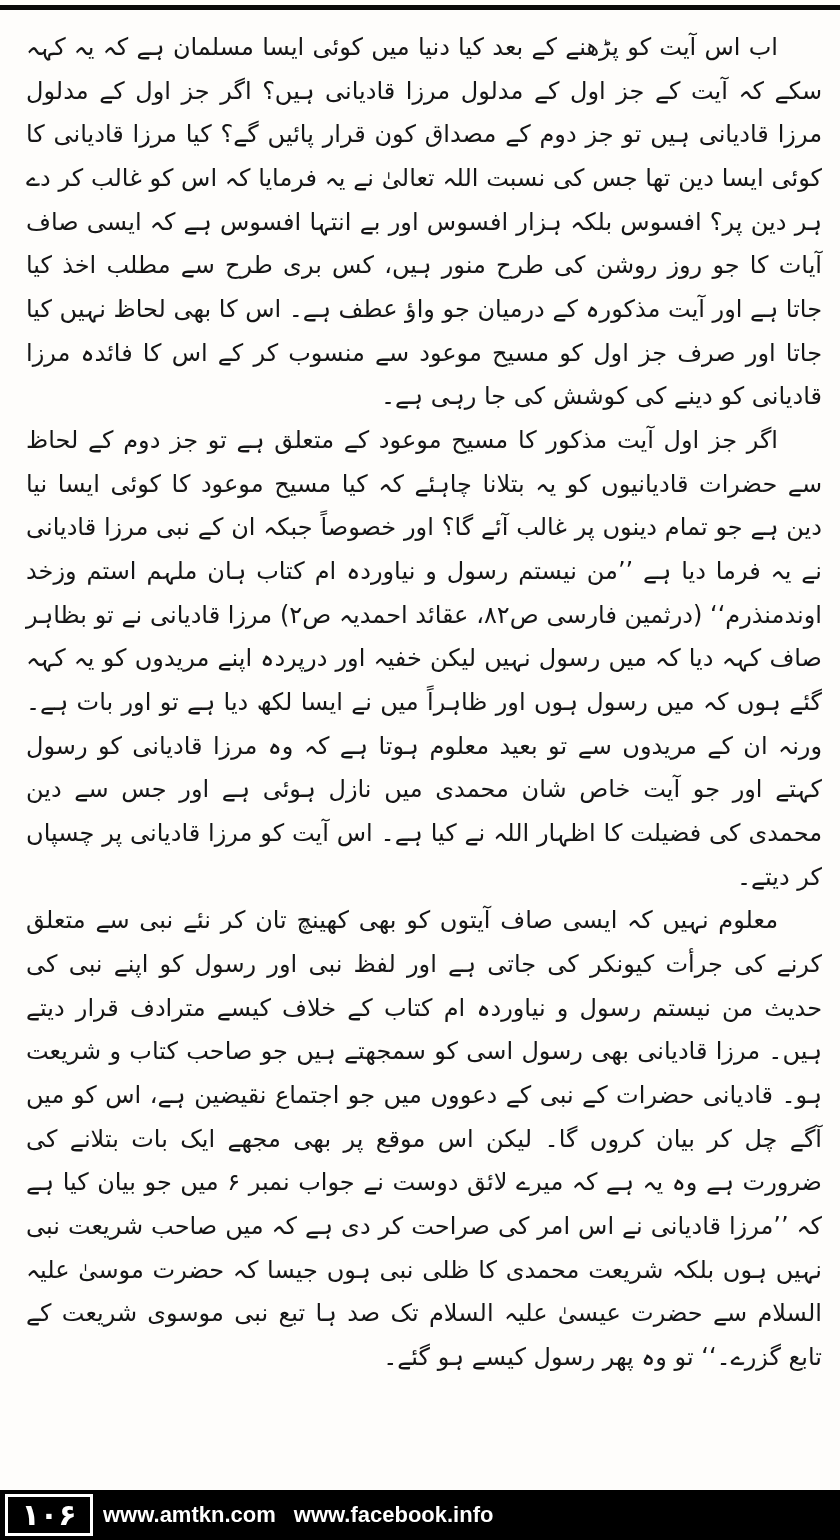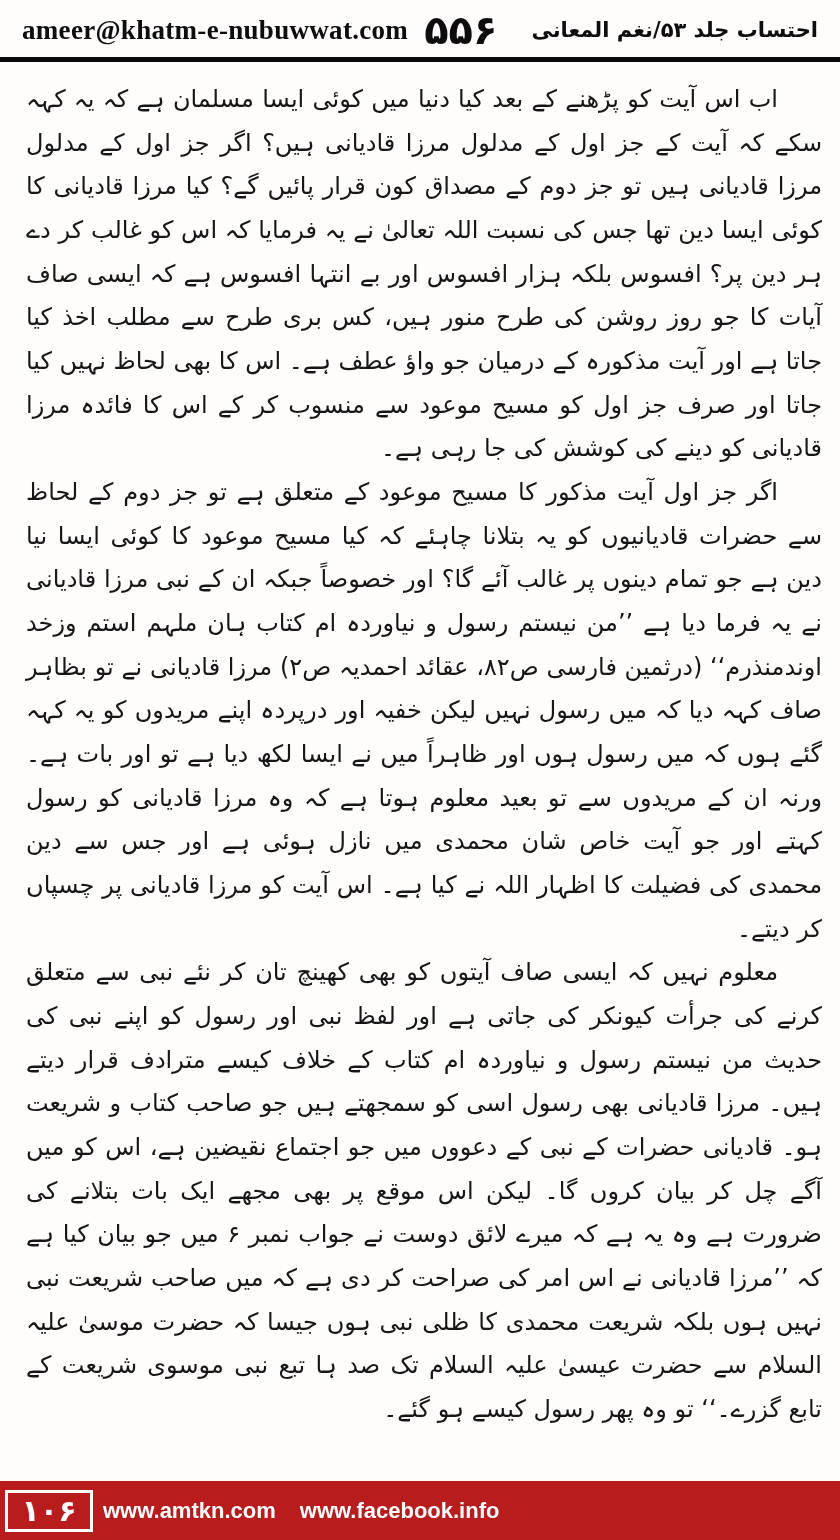--- a/index.html
+++ b/index.html
@@ -55,60 +55,55 @@
     line-height:1.82;
     color:#161616;
   }
   .body-text p {
     margin:0;
     text-indent:44px;
   }
   .footer {
     position:absolute;
     left:0; right:0; bottom:0;
-    height:59px;
-    background:#b91c1c;
+    height:50px;
+    background:#000000;
     display:flex;
     align-items:center;
   }
   .footer-pagebox {
     margin:4px 10px 4px 5px;
     border:3px solid #ffffff;
     height:42px;
     min-width:88px;
     display:flex;
     align-items:center;
     justify-content:center;
     color:#ffffff;
     font-size:30px;
     font-weight:bold;
     direction:rtl;
     line-height:1;
   }
   .footer-links {
     display:flex;
-    gap:24px;
+    gap:18px;
     align-items:center;
     color:#ffffff;
     font-weight:bold;
     font-size:22px;
     font-family:"Liberation Sans", sans-serif;
     white-space:nowrap;
   }
 </style>
 </head>
 <body>
 
 <div class="page">
 
-  <div class="header">
-    <span class="header-email">ameer@khatm-e-nubuwwat.com</span>
-    <span class="header-pagenum">۵۵۶</span>
-    <span class="header-title">احتساب جلد ۵۳/نغم المعانی</span>
-  </div>
 
   <hr class="rule">
 
   <div class="body-text">
     <p>اب اس آیت کو پڑھنے کے بعد کیا دنیا میں کوئی ایسا مسلمان ہے کہ یہ کہہ سکے کہ آیت کے جز اول کے مدلول مرزا قادیانی ہیں؟ اگر جز اول کے مدلول مرزا قادیانی ہیں تو جز دوم کے مصداق کون قرار پائیں گے؟ کیا مرزا قادیانی کا کوئی ایسا دین تھا جس کی نسبت اللہ تعالیٰ نے یہ فرمایا کہ اس کو غالب کر دے ہر دین پر؟ افسوس بلکہ ہزار افسوس اور بے انتہا افسوس ہے کہ ایسی صاف آیات کا جو روز روشن کی طرح منور ہیں، کس بری طرح سے مطلب اخذ کیا جاتا ہے اور آیت مذکورہ کے درمیان جو واؤ عطف ہے۔ اس کا بھی لحاظ نہیں کیا جاتا اور صرف جز اول کو مسیح موعود سے منسوب کر کے اس کا فائدہ مرزا قادیانی کو دینے کی کوشش کی جا رہی ہے۔</p>
     <p>اگر جز اول آیت مذکور کا مسیح موعود کے متعلق ہے تو جز دوم کے لحاظ سے حضرات قادیانیوں کو یہ بتلانا چاہئے کہ کیا مسیح موعود کا کوئی ایسا نیا دین ہے جو تمام دینوں پر غالب آئے گا؟ اور خصوصاً جبکہ ان کے نبی مرزا قادیانی نے یہ فرما دیا ہے ’’من نیستم رسول و نیاوردہ ام کتاب ہان ملہم استم وزخد اوندمنذرم‘‘ (درثمین فارسی ص۸۲، عقائد احمدیہ ص۲) مرزا قادیانی نے تو بظاہر صاف کہہ دیا کہ میں رسول نہیں لیکن خفیہ اور درپردہ اپنے مریدوں کو یہ کہہ گئے ہوں کہ میں رسول ہوں اور ظاہراً میں نے ایسا لکھ دیا ہے تو اور بات ہے۔ ورنہ ان کے مریدوں سے تو بعید معلوم ہوتا ہے کہ وہ مرزا قادیانی کو رسول کہتے اور جو آیت خاص شان محمدی میں نازل ہوئی ہے اور جس سے دین محمدی کی فضیلت کا اظہار اللہ نے کیا ہے۔ اس آیت کو مرزا قادیانی پر چسپاں کر دیتے۔</p>
     <p>معلوم نہیں کہ ایسی صاف آیتوں کو بھی کھینچ تان کر نئے نبی سے متعلق کرنے کی جرأت کیونکر کی جاتی ہے اور لفظ نبی اور رسول کو اپنے نبی کی حدیث من نیستم رسول و نیاوردہ ام کتاب کے خلاف کیسے مترادف قرار دیتے ہیں۔ مرزا قادیانی بھی رسول اسی کو سمجھتے ہیں جو صاحب کتاب و شریعت ہو۔ قادیانی حضرات کے نبی کے دعووں میں جو اجتماع نقیضین ہے، اس کو میں آگے چل کر بیان کروں گا۔ لیکن اس موقع پر بھی مجھے ایک بات بتلانے کی ضرورت ہے وہ یہ ہے کہ میرے لائق دوست نے جواب نمبر ۶ میں جو بیان کیا ہے کہ ’’مرزا قادیانی نے اس امر کی صراحت کر دی ہے کہ میں صاحب شریعت نبی نہیں ہوں بلکہ شریعت محمدی کا ظلی نبی ہوں جیسا کہ حضرت موسیٰ علیہ السلام سے حضرت عیسیٰ علیہ السلام تک صد ہا تبع نبی موسوی شریعت کے تابع گزرے۔‘‘ تو وہ پھر رسول کیسے ہو گئے۔</p>
   </div>
 
   <div class="footer">

